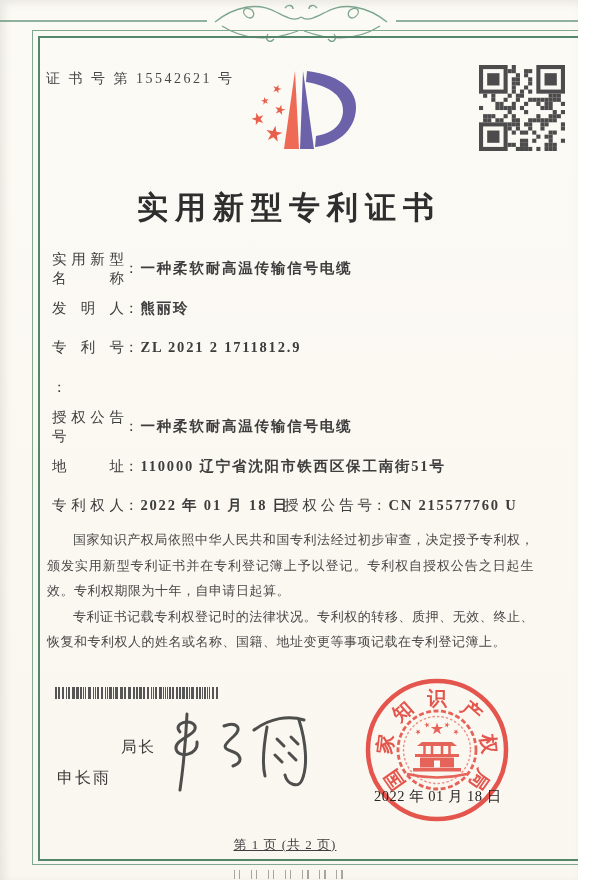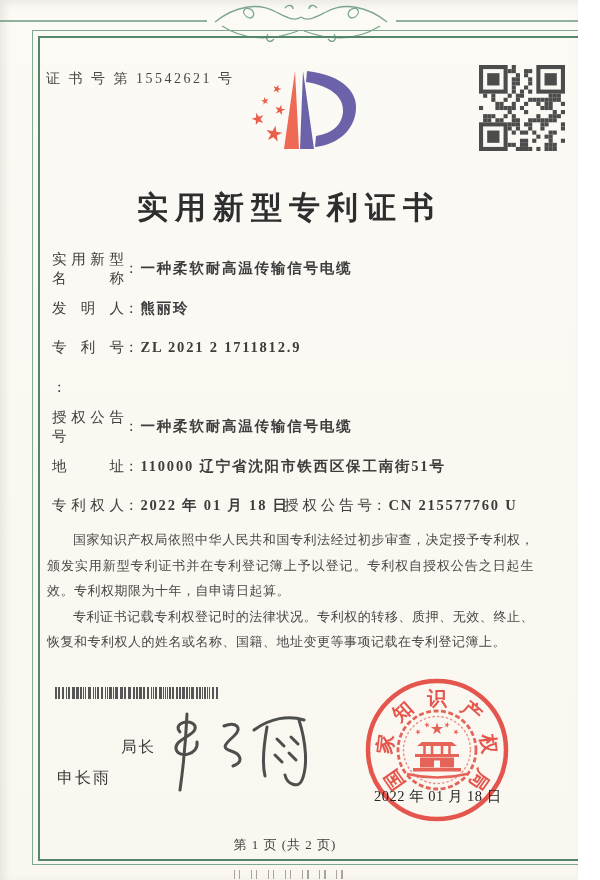--- a/index.html
+++ b/index.html
@@ -47,21 +47,21 @@
   .signer-title{position:absolute;left:73px;top:737px;font-size:15.5px;letter-spacing:2px;color:#3b3b3b;margin-left:48px;}
   .signer-name{position:absolute;left:57px;top:768px;font-size:16px;letter-spacing:2px;color:#3b3b3b;}
   .signature{position:absolute;left:150px;top:708px;width:168px;height:88px;}
   .seal{position:absolute;left:357px;top:670px;width:160px;height:160px;opacity:.9;}
   .seal text{font-family:"Liberation Serif",serif;font-weight:600;}
   .seal-date{
     position:absolute;left:374px;top:787px;font-size:14.5px;letter-spacing:.5px;color:#262626;
   }
   .footer{
     position:absolute;left:0;right:8px;top:836px;text-align:center;
-    font-size:13px;letter-spacing:1px;color:#3f3f3f;
+    font-size:13px;letter-spacing:1px;color:#3f3f3f;text-decoration:underline;
   }
   .edge-fragment{
     position:absolute;left:234px;top:870px;width:118px;height:9px;opacity:.75;
     background:repeating-linear-gradient(90deg,#928d85 0 1.5px,transparent 1.5px 5px,#8d8a84 5px 6.5px,transparent 6.5px 17px);
   }
 </style>
 </head>
 <body>
 
 <div class="page">

